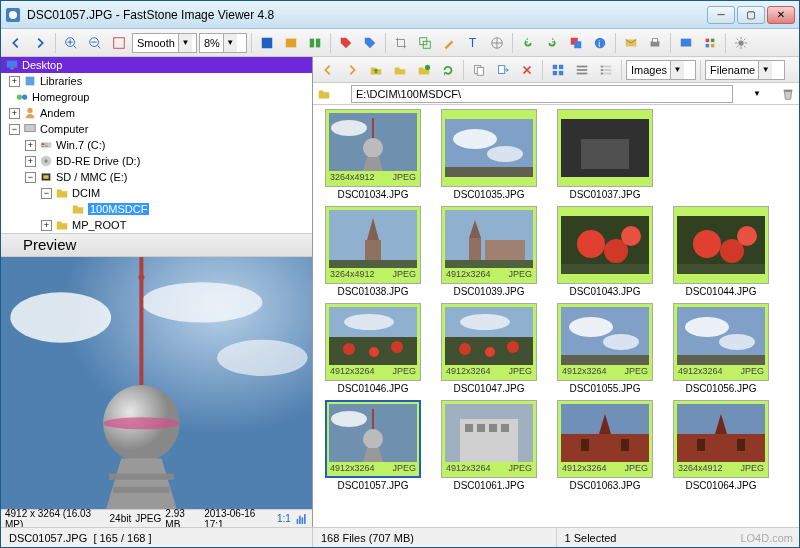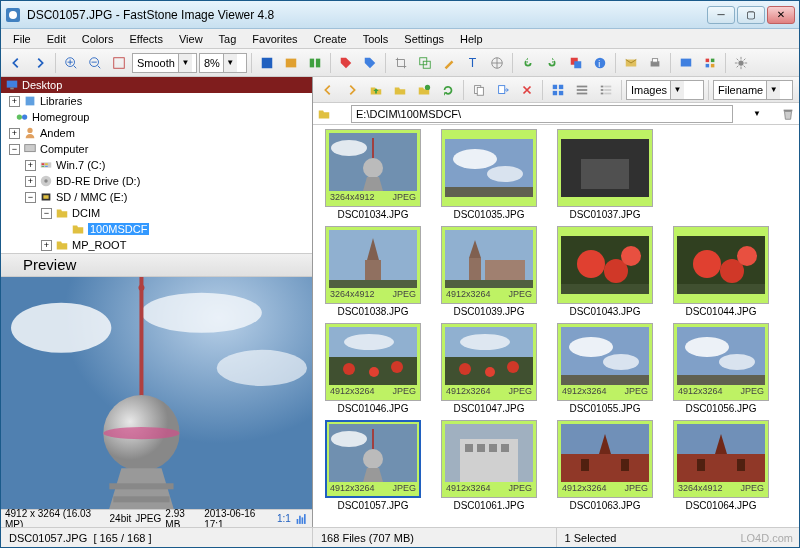--- a/index.html
+++ b/index.html
@@ -58,33 +58,20 @@
         </svg>
     </span>
     <span class="title">DSC01057.JPG - FastStone Image Viewer 4.8</span>
     <div class="wbtns">
       <div class="wbtn">─</div>
       <div class="wbtn">▢</div>
       <div class="wbtn close">✕</div>
     </div>
   </div>
 
-  <div class="menubar" id="menubar">
-      <div class="mitem">File</div>
-      <div class="mitem">Edit</div>
-      <div class="mitem">Colors</div>
-      <div class="mitem">Effects</div>
-      <div class="mitem">View</div>
-      <div class="mitem">Tag</div>
-      <div class="mitem">Favorites</div>
-      <div class="mitem">Create</div>
-      <div class="mitem">Tools</div>
-      <div class="mitem">Settings</div>
-      <div class="mitem">Help</div>
-    </div>
 
   <div class="toolbar">
     <div class="tbtn">
         <svg class="ic" viewBox="0 0 16 16">
           <path d="M10 3 L5 8 L10 13" stroke="#2060c0" stroke-width="2" fill="none"></path>
         </svg>
       </div>
     <div class="tbtn">
         <svg class="ic" viewBox="0 0 16 16">
           <path d="M6 3 L11 8 L6 13" stroke="#2060c0" stroke-width="2" fill="none"></path>
@@ -227,21 +214,21 @@
         <svg class="ic" viewBox="0 0 16 16">
           <circle cx="8" cy="8" r="3" fill="#888"></circle>
           <path d="M8 1v3M8 12v3M1 8h3M12 8h3M3 3l2 2M11 11l2 2M13 3l-2 2M5 11l-2 2" stroke="#888"></path>
         </svg>
       </div>
   </div>
 
   <div class="main">
     <div class="left">
       <div class="tree">
-        <div class="node" style="background:#7f1d1d;color:#fff">
+        <div class="node" style="background:#6d28d9;color:#fff">
             <svg class="ticon" viewBox="0 0 16 16">
               <rect x="2" y="3" width="12" height="8" fill="#4080e0"></rect>
               <rect x="6" y="11" width="4" height="2" fill="#888"></rect>
             </svg>
             <span>Desktop</span>
           </div>
         <div class="node" style="padding-left:8px">
             <span class="exp">+</span>
             <svg class="ticon" viewBox="0 0 16 16">
               <rect x="3" y="3" width="10" height="10" fill="#60a0e0"></rect>
@@ -436,21 +423,21 @@
             <svg class="ic" viewBox="0 0 16 16">
               <rect x="2" y="3" width="3" height="2" fill="#888"></rect>
               <rect x="6" y="3" width="8" height="2" fill="#ccc"></rect>
               <rect x="2" y="7" width="3" height="2" fill="#888"></rect>
               <rect x="6" y="7" width="8" height="2" fill="#ccc"></rect>
               <rect x="2" y="11" width="3" height="2" fill="#888"></rect>
               <rect x="6" y="11" width="8" height="2" fill="#ccc"></rect>
             </svg>
           </div>
         <div class="tsep"></div>
-        <div class="tcombo" style="width:78px">
+        <div class="tcombo" style="width:70px">
             <span>Images</span>
             <span class="tarrow">▼</span>
           </div>
         <div class="tsep"></div>
         <div class="tcombo" style="width:80px">
             <span>Filename</span>
             <span class="tarrow">▼</span>
           </div>
       </div>
       <div class="addrbar">

